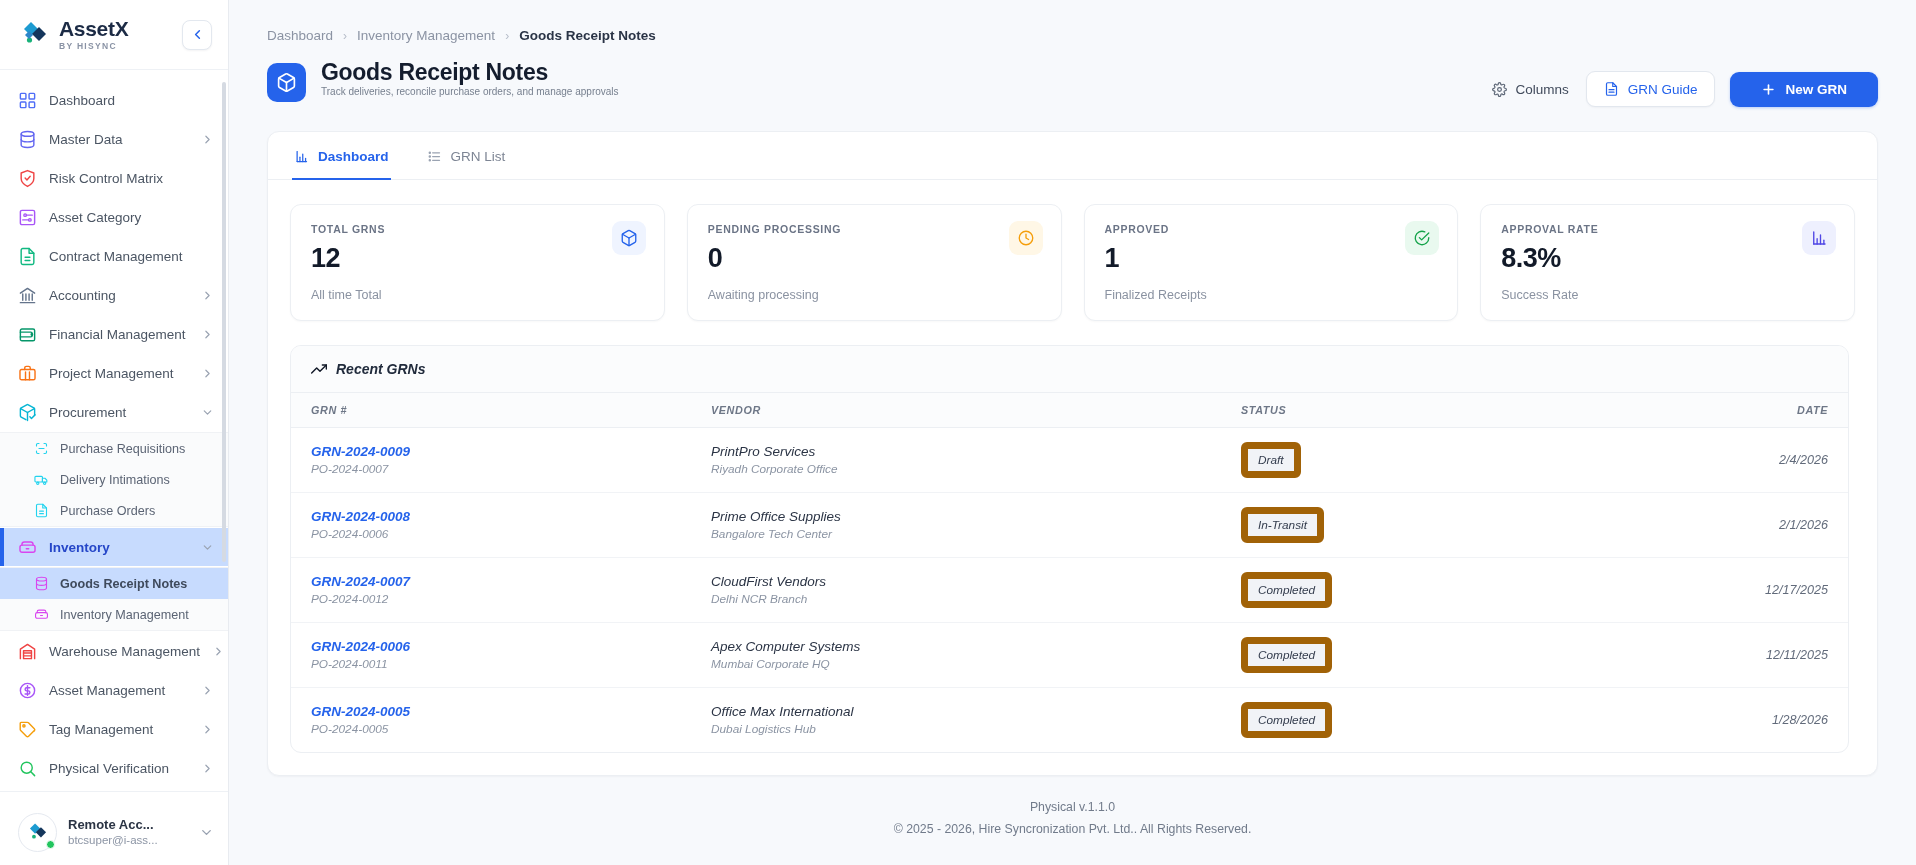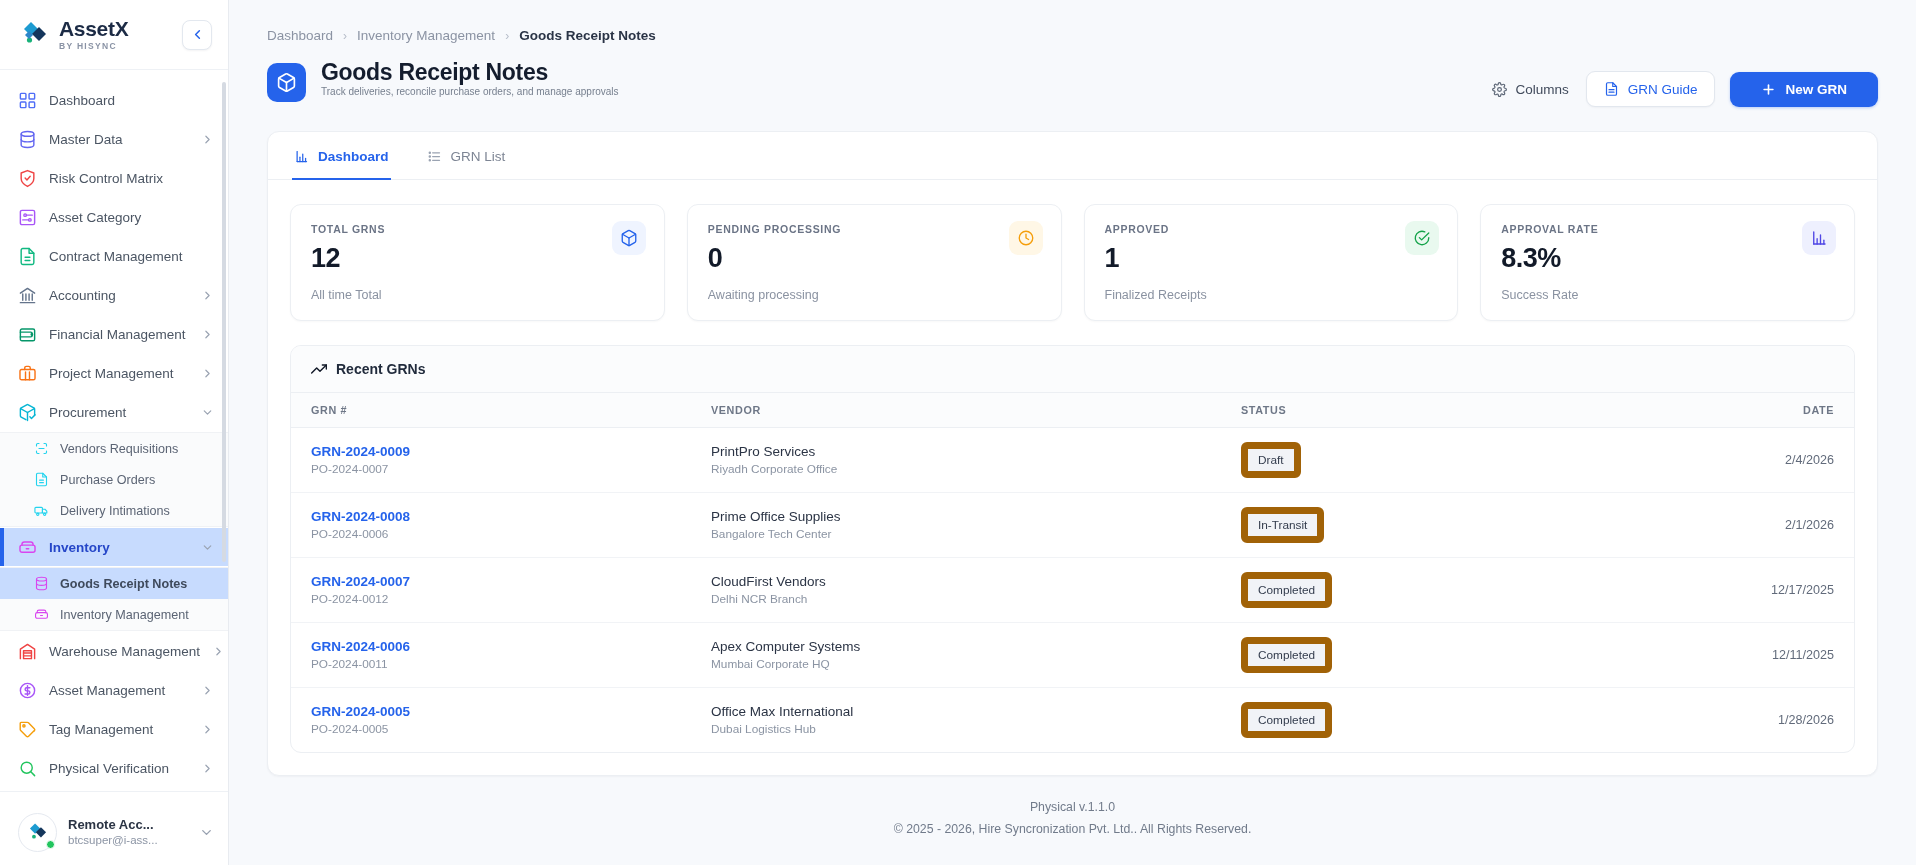--- a/index.html
+++ b/index.html
@@ -127,21 +127,21 @@
     box-shadow: 0 1px 2px rgba(16,24,40,.03);
   }
   .kpi-label { font-size: 10.5px; font-weight: 700; color: #6b7486; letter-spacing: 0.7px; }
   .kpi-value { font-size: 27px; font-weight: 700; color: #121a29; margin-top: 8px; letter-spacing: -0.5px; }
   .kpi-foot { font-size: 12.5px; color: #8a92a1; margin-top: 14px; }
   .kpi-ico {
     position: absolute; right: 18px; top: 16px; width: 34px; height: 34px;
     border-radius: 9px; display: flex; align-items: center; justify-content: center;
   }
 
-  .recent { margin: 24px 22px 22px 22px; border: 1px solid #eceff3; border-radius: 11px; overflow: hidden; }
+  .recent { margin: 24px 28px 22px 22px; border: 1px solid #eceff3; border-radius: 11px; overflow: hidden; font-style: italic; }
   .recent-head {
     display: flex; align-items: center; gap: 9px; padding: 15px 20px;
     background: #fbfcfd; border-bottom: 1px solid #eceff3;
   }
   .recent-title { font-size: 14px; font-weight: 700; color: #212b3c; }
 
   table { width: 100%; border-collapse: collapse; }
   thead th {
     font-size: 10.8px; font-weight: 600; color: #6e7787; letter-spacing: 0.6px;
     text-align: left; padding: 11px 20px; background: #fbfcfd; border-bottom: 1px solid #eceff3;
@@ -320,43 +320,43 @@
           <div class="sub-item">
             <span class="sub-ico">
               <svg width="15" height="15" viewBox="0 0 24 24" fill="none" stroke="#22d3ee" stroke-width="1.8" stroke-linecap="round" stroke-linejoin="round">
                 <path d="M4 8V6a2 2 0 0 1 2-2h2"></path>
                 <path d="M20 8V6a2 2 0 0 0-2-2h-2"></path>
                 <path d="M4 16v2a2 2 0 0 0 2 2h2"></path>
                 <path d="M20 16v2a2 2 0 0 1-2 2h-2"></path>
                 <line x1="8" y1="12" x2="16" y2="12"></line>
               </svg>
             </span>
-            <span class="lbl">Vendors Requisitions</span>
+            <span class="lbl">Purchase Requisitions</span>
+          </div>
+          <div class="sub-item">
+            <span class="sub-ico">
+              <svg width="15" height="15" viewBox="0 0 24 24" fill="none" stroke="#22d3ee" stroke-width="1.8" stroke-linecap="round" stroke-linejoin="round">
+                <rect x="1.5" y="7" width="12" height="9" rx="1.5"></rect>
+                <path d="M13.5 10h4l3 3v3h-7z"></path>
+                <circle cx="6" cy="18" r="1.8"></circle>
+                <circle cx="17" cy="18" r="1.8"></circle>
+              </svg>
+            </span>
+            <span class="lbl">Delivery Intimations</span>
           </div>
           <div class="sub-item">
             <span class="sub-ico">
               <svg width="15" height="15" viewBox="0 0 24 24" fill="none" stroke="#22d3ee" stroke-width="1.8" stroke-linecap="round" stroke-linejoin="round">
                 <path d="M14 2H6a2 2 0 0 0-2 2v16a2 2 0 0 0 2 2h12a2 2 0 0 0 2-2V8z"></path>
                 <polyline points="14 2 14 8 20 8"></polyline>
                 <line x1="15" y1="13" x2="9" y2="13"></line>
                 <line x1="15" y1="17" x2="9" y2="17"></line>
               </svg>
             </span>
             <span class="lbl">Purchase Orders</span>
-          </div>
-          <div class="sub-item">
-            <span class="sub-ico">
-              <svg width="15" height="15" viewBox="0 0 24 24" fill="none" stroke="#22d3ee" stroke-width="1.8" stroke-linecap="round" stroke-linejoin="round">
-                <rect x="1.5" y="7" width="12" height="9" rx="1.5"></rect>
-                <path d="M13.5 10h4l3 3v3h-7z"></path>
-                <circle cx="6" cy="18" r="1.8"></circle>
-                <circle cx="17" cy="18" r="1.8"></circle>
-              </svg>
-            </span>
-            <span class="lbl">Delivery Intimations</span>
           </div>
         </div>
       <div id="inv-block">
           <div class="nav-item active">
             <span class="nav-ico">
               <svg width="19" height="19" viewBox="0 0 24 24" fill="none" stroke="#d946ef" stroke-width="1.8" stroke-linecap="round" stroke-linejoin="round">
                 <rect x="2.5" y="9" width="19" height="9" rx="2.5"></rect>
                 <path d="M5 9V8a3 3 0 0 1 3-3h8a3 3 0 0 1 3 3v1"></path>
                 <line x1="10.5" y1="13.5" x2="13.5" y2="13.5"></line>
               </svg>

